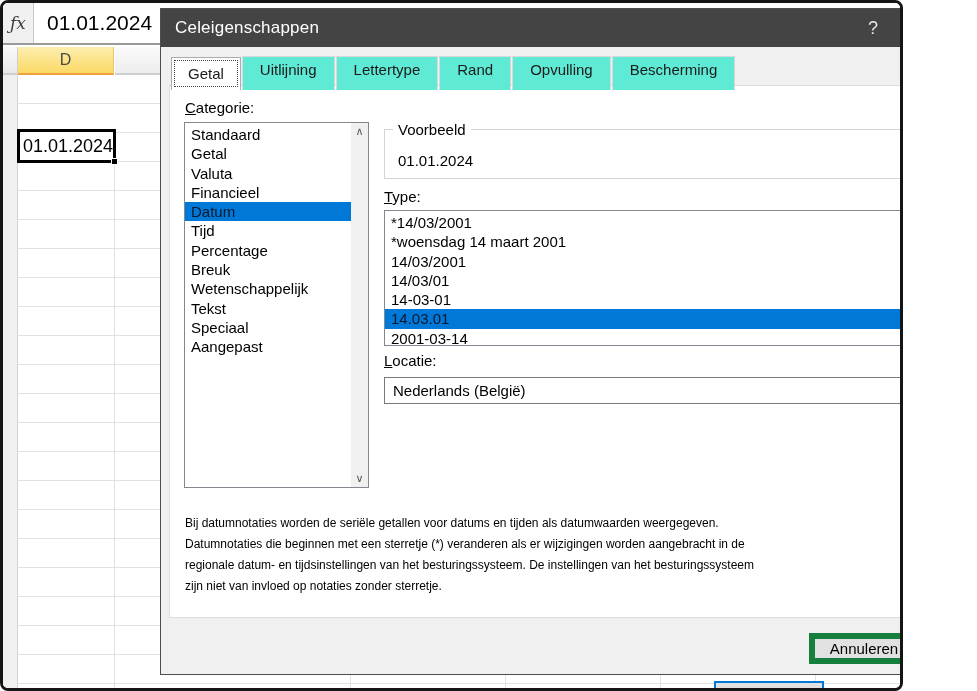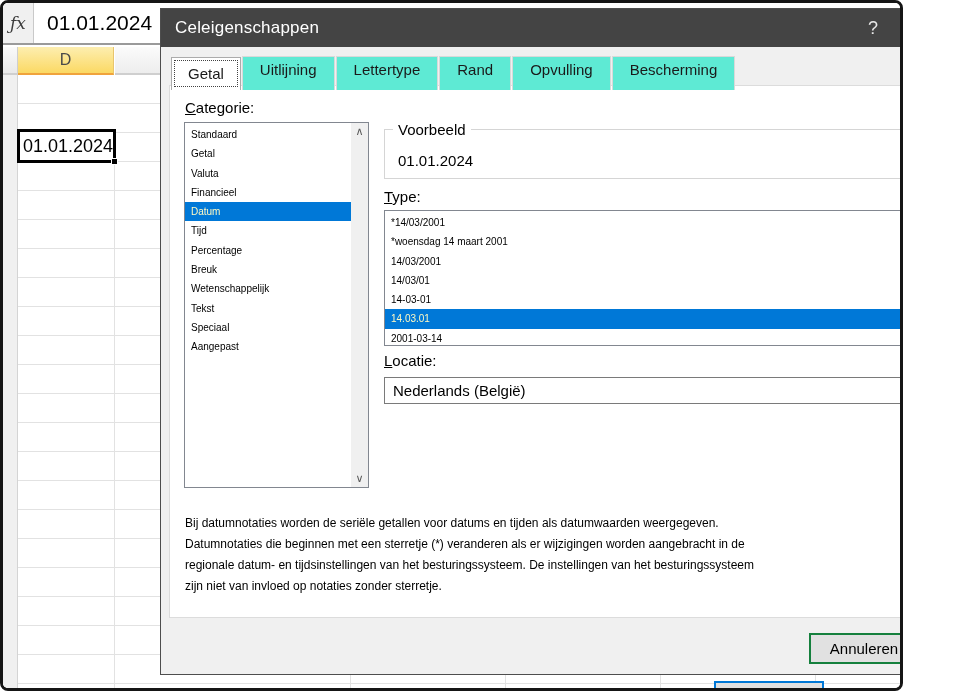--- a/index.html
+++ b/index.html
@@ -58,22 +58,22 @@
   .tab-page { position:absolute; left:8px; top:76px; width:787px; height:533px;
     background:#fff; border:1px solid #dcdcdc; }
 
   .field-label { position:absolute; font-size:15px; color:#000; }
   .field-label u { text-decoration:underline; }
 
   .listbox { position:absolute; background:#fff; border:1px solid #828790; overflow:hidden; }
   .category-list { left:14px; top:36px; width:185px; height:366px; }
   .type-list { left:214px; top:124px; width:554px; height:136px; }
   .list-items { position:absolute; left:0; top:2px; right:17px; }
-  .list-item { font-size:10px; line-height:19.3px; padding-left:6px; white-space:nowrap; color:#000; }
-  .list-item.selected { background:#0078d7; color:#fef9c3; }
+  .list-item { font-size:15px; line-height:19.3px; padding-left:6px; white-space:nowrap; color:#000; }
+  .list-item.selected { background:#0078d7; color:#0f172a; }
 
   .scrollbar { position:absolute; right:0; top:0; bottom:0; width:17px; background:#f0f0f0; }
   .scroll-arrow { position:absolute; left:0; width:17px; height:17px; display:flex;
     align-items:center; justify-content:center; font-size:11px; color:#595959; background:#f0f0f0; }
   .scroll-up { top:0; } .scroll-down { bottom:0; }
   .scroll-thumb { position:absolute; left:1px; right:1px; background:#cdcdcd; }
   .type-thumb { top:18px; bottom:36px; }
 
   .groupbox { position:absolute; left:214px; top:43px; width:554px; height:50px;
     border:1px solid #d5d5d5; }
@@ -87,21 +87,21 @@
   .combo-btn { position:absolute; right:2px; top:2px; bottom:2px; width:22px;
     background:linear-gradient(#f4f4f4,#e4e4e4); border:1px solid #b8b8b8;
     display:flex; align-items:center; justify-content:center; font-size:12px; color:#4a4a4a; }
 
   .description { position:absolute; left:15px; top:427px; font-size:12px; line-height:21px; color:#000; }
   .description div { white-space:nowrap; }
 
   .dlg-button { position:absolute; top:624px; width:110px; height:31px; background:#e1e1e1;
     font-size:15px; color:#000; display:flex; align-items:center; justify-content:center; }
   .ok-button { left:553px; border:2px solid #0078d7;margin-top:48px; }
-  .cancel-button { left:648px; border:2px solid #15803d; }
+  .cancel-button { left:648px; border:6px solid #15803d; }
 </style>
 </head>
 <body>
 
 <div class="screenshot">
 
   <div class="grid">
     <div class="vline" style="left:111px"></div>
     <div class="vline" style="left:347px"></div>
     <div class="vline" style="left:502px"></div>

